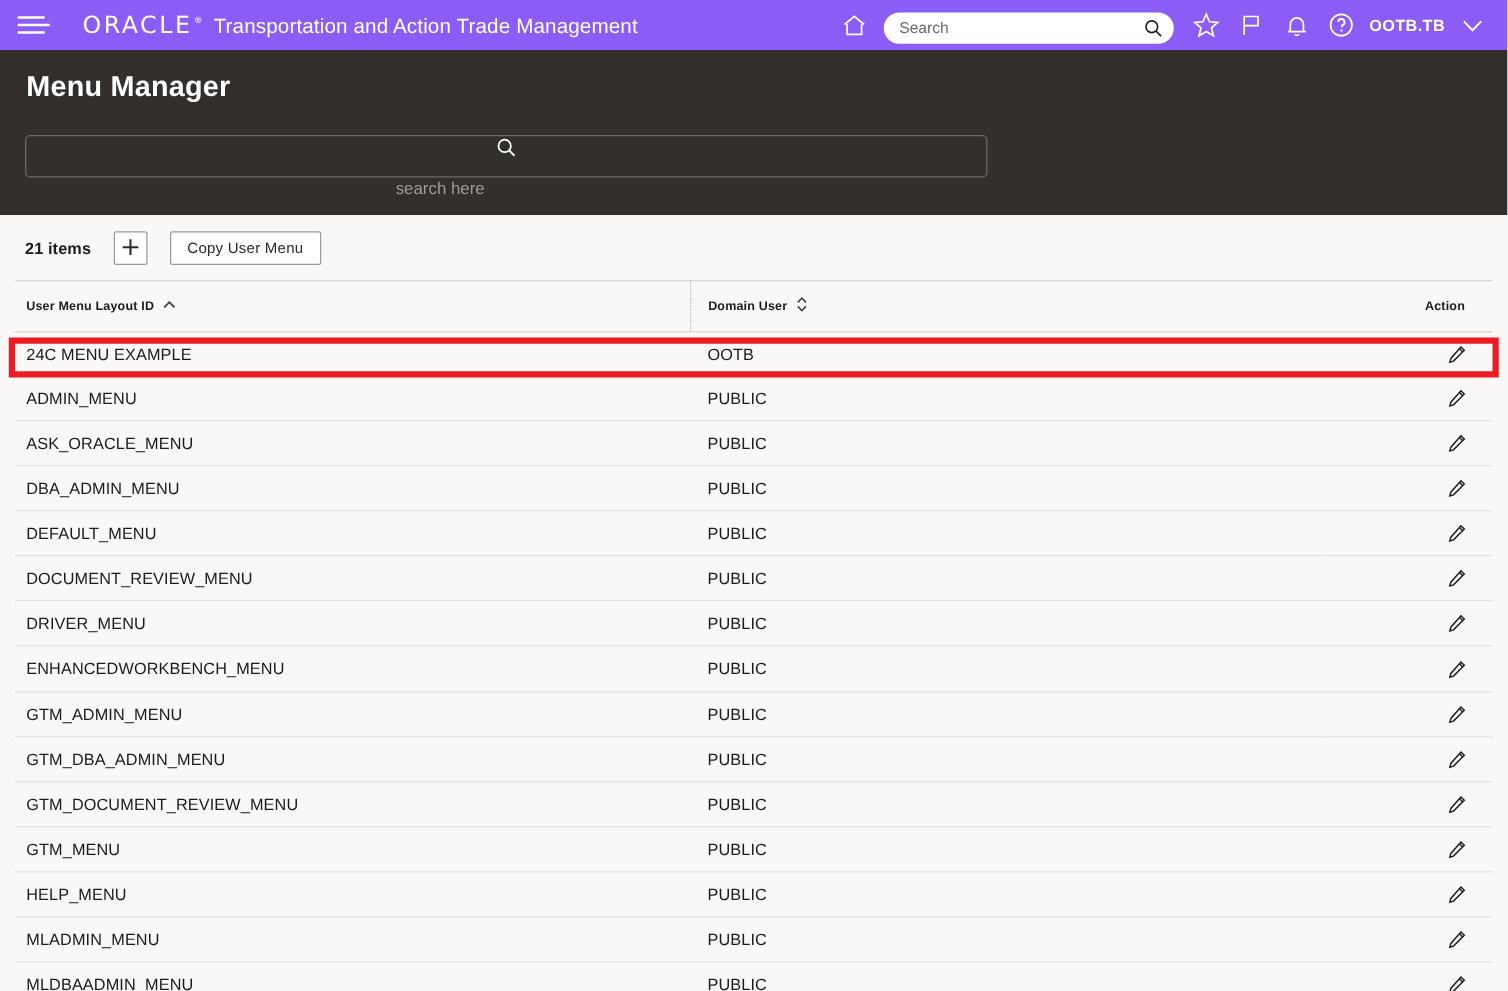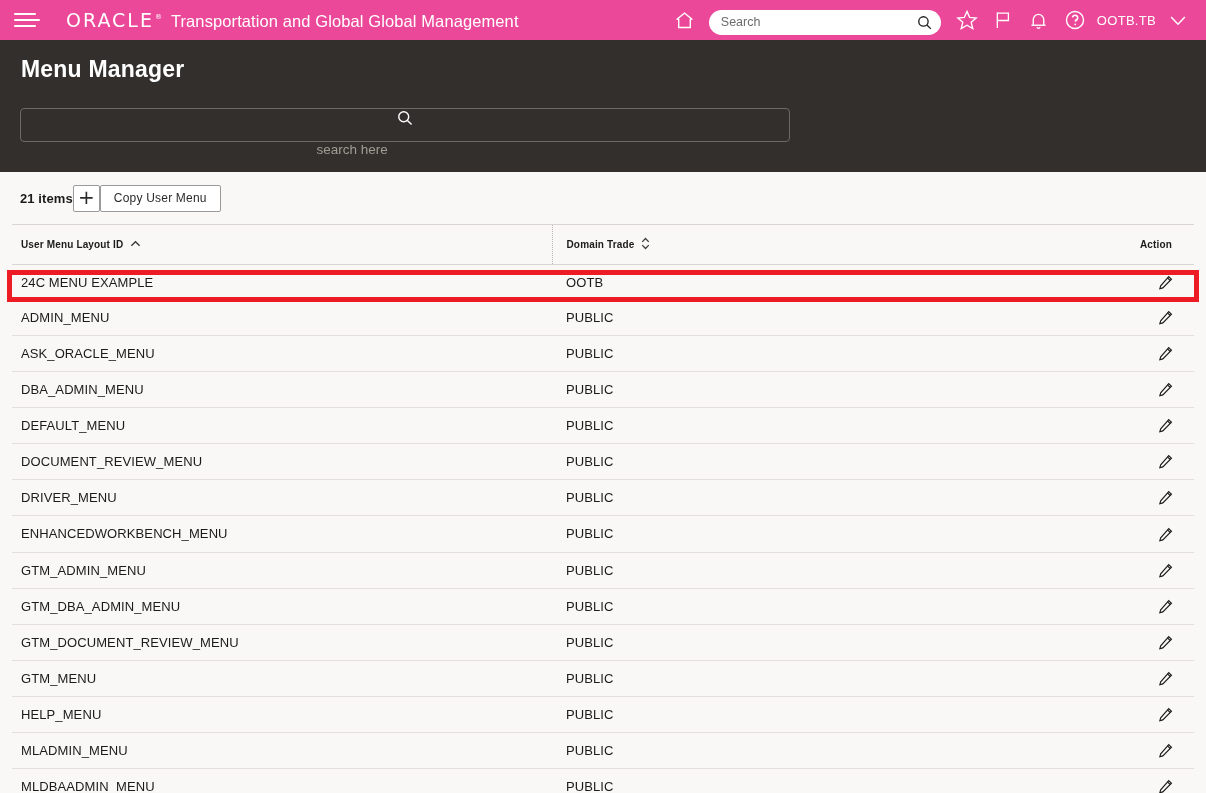--- a/index.html
+++ b/index.html
@@ -7,21 +7,21 @@
     margin: 0; padding: 0;
     width: 1206px; height: 793px;
     overflow: hidden;
     background: #f9f8f7;
     font-family: "Liberation Sans", sans-serif;
   }
 
   
   .topnav {
     height: 40px;
-    background: #ec4899;
+    background: #8b5cf6;
     display: flex;
     align-items: center;
     padding: 0 12px 0 14px;
     position: relative;
   }
   .hamburger {
     width: 26px; height: 20px;
     display: flex; flex-direction: column; justify-content: center;
     gap: 4px;
     cursor: pointer;
@@ -85,21 +85,21 @@
   }
   .nav-search input {
     border: none; outline: none; background: transparent;
     font-family: "Liberation Sans", sans-serif;
     font-size: 12.5px; color: #333;
     flex: 1; padding: 0;
   }
   .nav-search input::placeholder { color: #6b6b6b; }
   .nav-search .mag { flex: 0 0 auto; display:flex; align-items:center; }
   .username {
-    color: #ffffff; font-size: 13px; font-weight: normal;
+    color: #ffffff; font-size: 13px; font-weight: bold;
     letter-spacing: 0.3px; margin: 0 4px 0 4px; cursor: pointer;
     white-space: nowrap;
   }
 
   
   .banner {
     background: #332f2c;
     height: 132px;
     padding: 16px 0 0 20px;
     position: relative;
@@ -129,21 +129,21 @@
     font-size: 13.5px;
     flex: 1; padding: 0;
   }
   .banner-search input::placeholder { color: #a29c95; }
 
   
   .toolbar {
     height: 52px;
     display: flex; align-items: center;
     padding: 0 20px;
-    gap: 0;
+    gap: 18px;
     background: #f9f8f7;
   }
   .items-count {
     font-size: 13px; font-weight: bold; color: #1b1b1b;
     letter-spacing: 0.1px;
   }
   .btn-add {
     width: 27px; height: 27px;
     border: 1px solid #9a9a9a;
     background: #ffffff;
@@ -239,21 +239,21 @@
   <div class="topnav">
 
     <div class="hamburger">
       <span></span>
         <span></span>
         <span></span>
     </div>
 
     <div class="brand-wrap">
       <span class="oracle-logo">ORACLE</span>
-      <span class="app-title">Transportation and Global Global Management</span>
+      <span class="app-title">Transportation and Action Trade Management</span>
     </div>
 
     <div class="nav-right">
 
       <div class="nav-icon">
         <svg width="21" height="21" viewBox="0 0 24 24" fill="none" stroke="#fff" stroke-width="1.6">
           <path d="M3 11 L12 3.5 L21 11"></path>
           <path d="M5.4 10.4 V20 H18.6 V10.4"></path>
         </svg>
       </div>
@@ -337,21 +337,21 @@
               <span>User Menu Layout ID</span>
               <span class="sort-asc">
                 <svg width="11" height="8" viewBox="0 0 12 8" fill="none" stroke="#3a3a3a" stroke-width="1.5">
                   <polyline points="1.5,6 6,1.6 10.5,6"></polyline>
                 </svg>
               </span>
             </span>
           </th>
           <th class="col-dom">
             <span class="th-inner">
-              <span>Domain Trade</span>
+              <span>Domain User</span>
               <span class="sort-both">
                 <svg width="9" height="13" viewBox="0 0 10 14" fill="none" stroke="#3a3a3a" stroke-width="1.4">
                   <polyline points="1.4,5.2 5,1.4 8.6,5.2"></polyline>
                   <polyline points="1.4,8.8 5,12.6 8.6,8.8"></polyline>
                 </svg>
               </span>
             </span>
           </th>
           <th class="col-act">Action</th>
         </tr>

